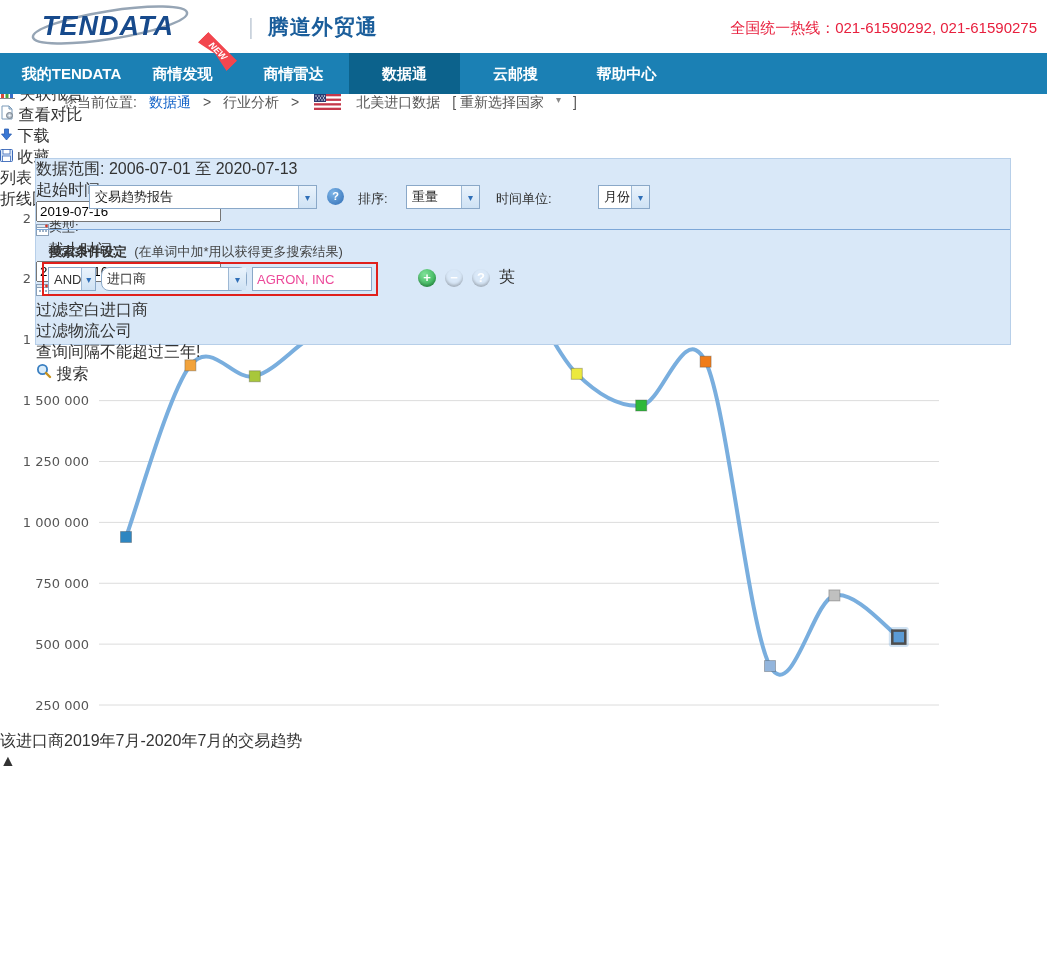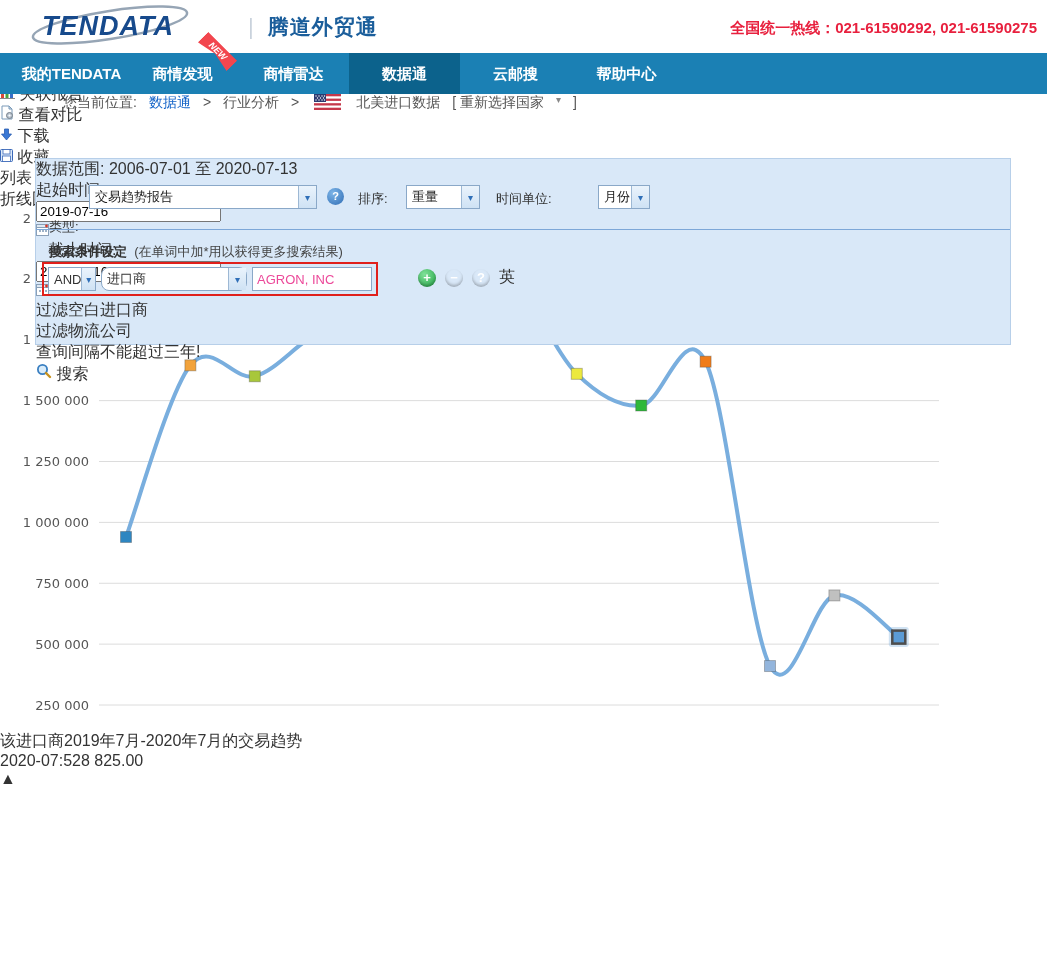--- a/index.html
+++ b/index.html
@@ -5,21 +5,21 @@
   html,body{margin:0;padding:0;background:#fff;}
   .page{position:relative;width:1047px;height:969px;background:#fff;overflow:hidden;
         font-family:"Liberation Sans","DejaVu Sans",sans-serif;color:#333;}
 
   
   .header{position:absolute;left:0;top:0;width:1047px;height:53px;background:#fff;}
   .logo-wrap{position:absolute;left:28px;top:4px;display:flex;align-items:center;}
   .logo-svg{display:block;}
   .logo-div{margin:0 14px 0 10px;color:#c9d2dc;font-size:22px;font-weight:400;}
   .brand-name{font-size:21px;font-weight:bold;color:#1b5e9b;letter-spacing:1px;}
-  .hotline{position:absolute;right:10px;top:19px;font-size:15px;font-weight:bold;color:#e8203e;}
+  .hotline{position:absolute;right:10px;top:19px;font-size:15px;font-weight:normal;color:#e8203e;}
 
   
   .nav{position:absolute;left:0;top:53px;width:1047px;height:41px;background:#1b80b4;display:flex;padding-left:16px;box-sizing:border-box;}
   .nav-item{position:relative;width:111px;height:41px;line-height:41px;text-align:center;color:#fff;
             font-size:15px;font-weight:bold;cursor:pointer;}
   .nav-item.active{background:#0c628c;}
   .new-ribbon{position:absolute;top:-9px;right:0px;background:#f2464e;color:#fff;
               font:italic bold 9px "Liberation Sans",sans-serif;line-height:11px;padding:2px 10px;
               transform:rotate(45deg);clip-path:polygon(0 0,100% 0,100% 100%,50% 72%,0 100%);}
 
@@ -358,21 +358,20 @@
           <rect x="506.9000000000001" y="63.375" width="11" height="11" fill="#e049ae" stroke="rgba(70,70,70,0.35)" stroke-width="1"></rect>
           <rect x="571.3000000000001" y="158.34" width="11" height="11" fill="#ece93e" stroke="rgba(70,70,70,0.35)" stroke-width="1"></rect>
           <rect x="635.7" y="189.995" width="11" height="11" fill="#2eb83a" stroke="rgba(70,70,70,0.35)" stroke-width="1"></rect>
           <rect x="700.1" y="146.165" width="11" height="11" fill="#ef7c1a" stroke="rgba(70,70,70,0.35)" stroke-width="1"></rect>
           <rect x="764.5" y="450.54" width="11" height="11" fill="#93b5dc" stroke="rgba(70,70,70,0.35)" stroke-width="1"></rect>
           <rect x="828.9000000000001" y="379.925" width="11" height="11" fill="#c0c0c0" stroke="rgba(70,70,70,0.35)" stroke-width="1"></rect>
           <rect x="888.8000000000001" y="417.1061125" width="20" height="20" rx="3" fill="rgba(91,155,213,0.28)"></rect>
           <rect x="892.3000000000001" y="420.6061125" width="13" height="13" fill="#5b9bd5" stroke="#4d4d4d" stroke-width="2.5"></rect>
         </svg>
       <div class="chart-annotation">该进口商2019年7月-2020年7月的交易趋势</div>
-      <div class="tooltip">2020-07:528 825.00</div>
       <div class="vscroll">
         <div class="vscroll-up">▲</div>
         <div class="vscroll-thumb"></div>
       </div>
     </div>
   </div>
 
 </div>
 
 </body></html>

